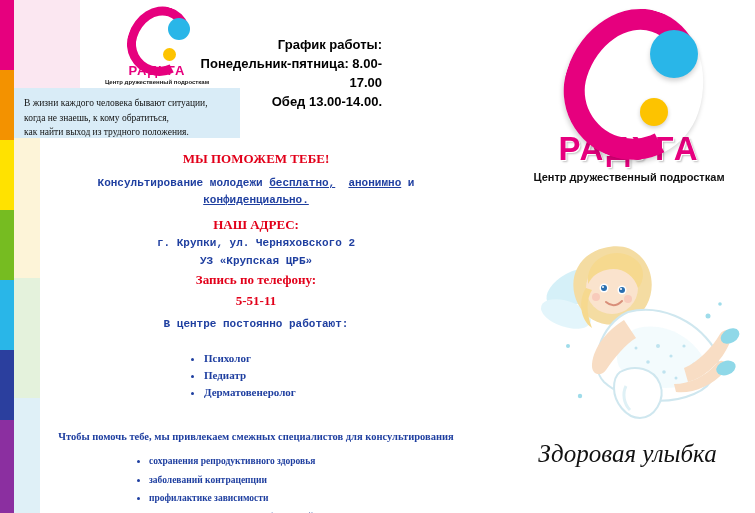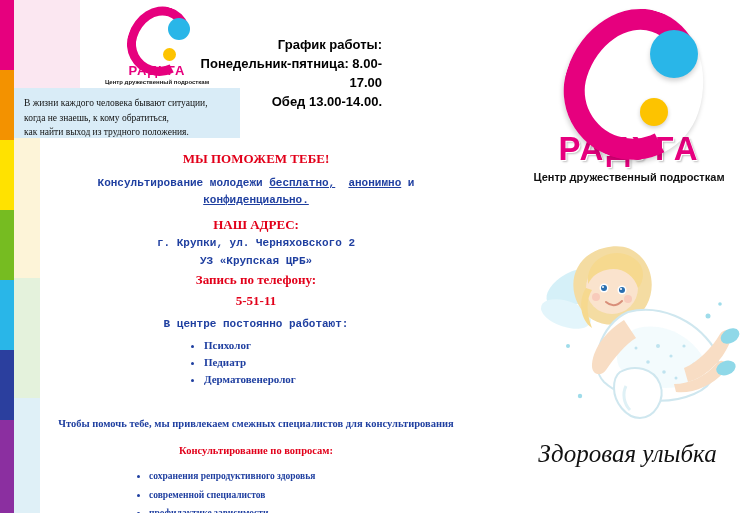--- a/index.html
+++ b/index.html
@@ -150,21 +150,21 @@
     line-height: 1.5;
   }
   .line { margin: 1px 0; }
   .mb6 { margin-bottom: 6px; }
   .link-blue {
     color: #1f3fa0;
     text-decoration: underline;
   }
 
   .bullets {
-    margin: 4px 0 0 0;
+    margin: 17px 0 0 0;
     padding-left: 150px;
     text-align: left;
     list-style: disc;
   }
   .bullets li {
     color: #1f3fa0;
     font-weight: bold;
     font-size: 11px;
     line-height: 1.55;
     font-family: "Liberation Serif", serif;
@@ -366,25 +366,24 @@
       <div class="hl-blue line">В центре постоянно работают:</div>
 
       <ul class="bullets">
         <li>Психолог</li>
         <li>Педиатр</li>
         <li>Дерматовенеролог</li>
       </ul>
 
       <div class="para-blue" style="margin-top:28px;">Чтобы помочь тебе, мы привлекаем смежных специалистов для консультирования</div>
 
-      <div class="para-red" style="margin-top:12px;">Консультирование  по вопросам:</div>
 
       <ul class="topics">
         <li>сохранения репродуктивного здоровья</li>
-        <li>современной специалистов</li>
+        <li>заболеваний контрацепции</li>
         <li>профилактике зависимости</li>
         <li>кожно-венерологических заболеваний</li>
 
       </ul>
     </div>
   </div>
 
   <div class="right-panel">
 
     <div class="big-logo">

